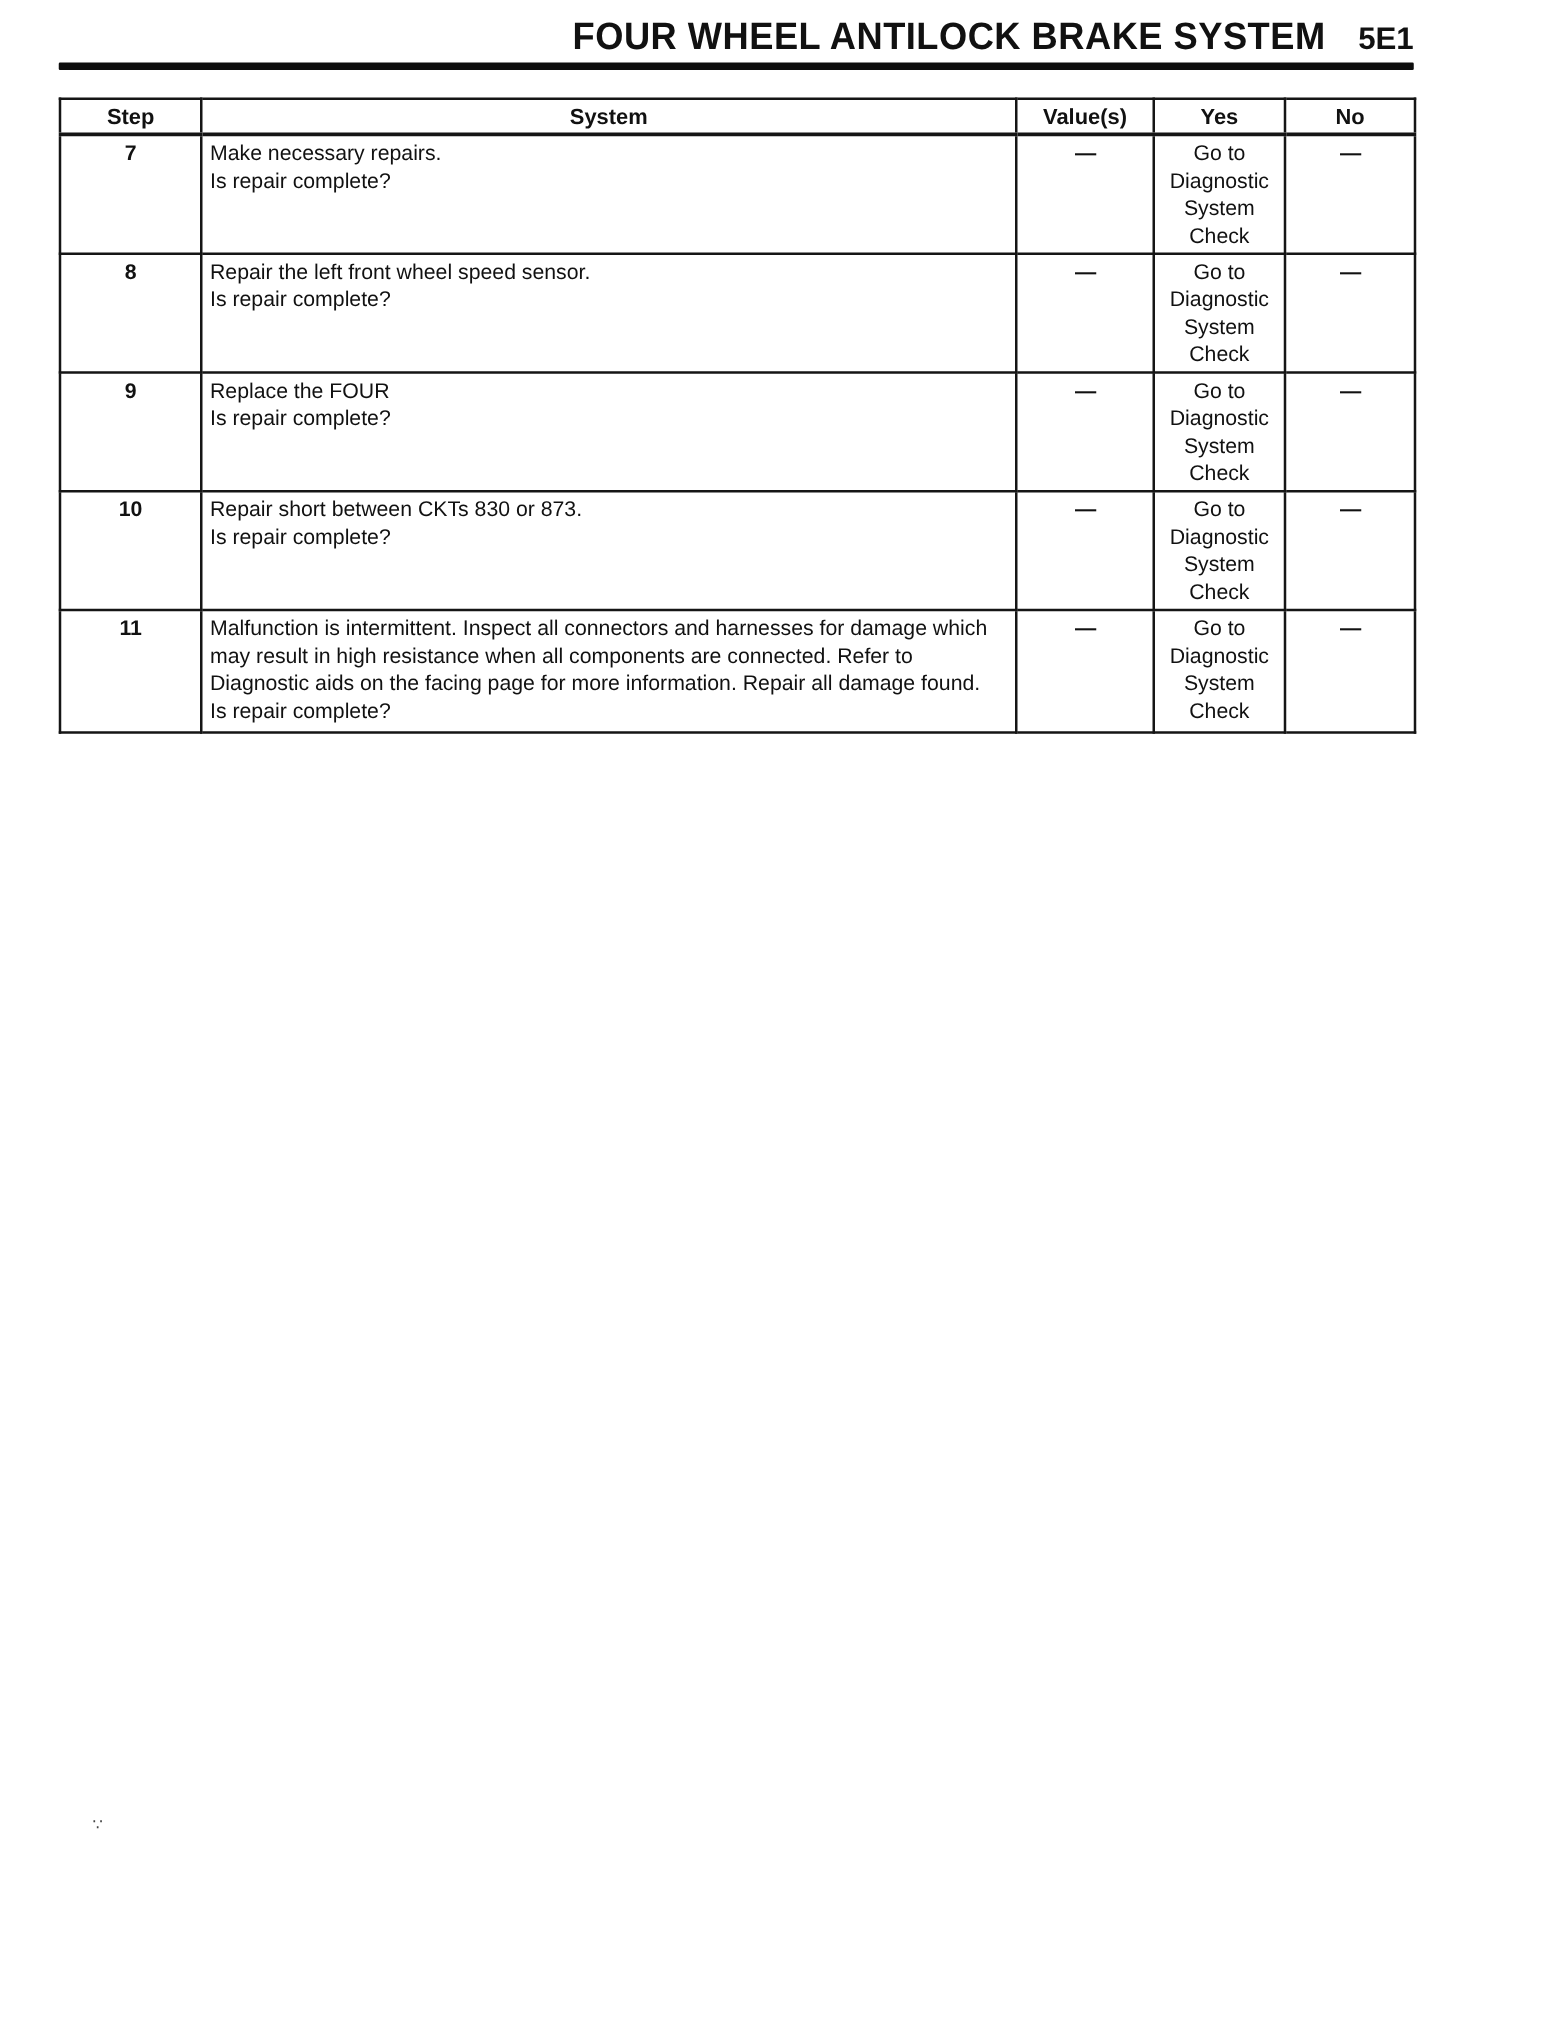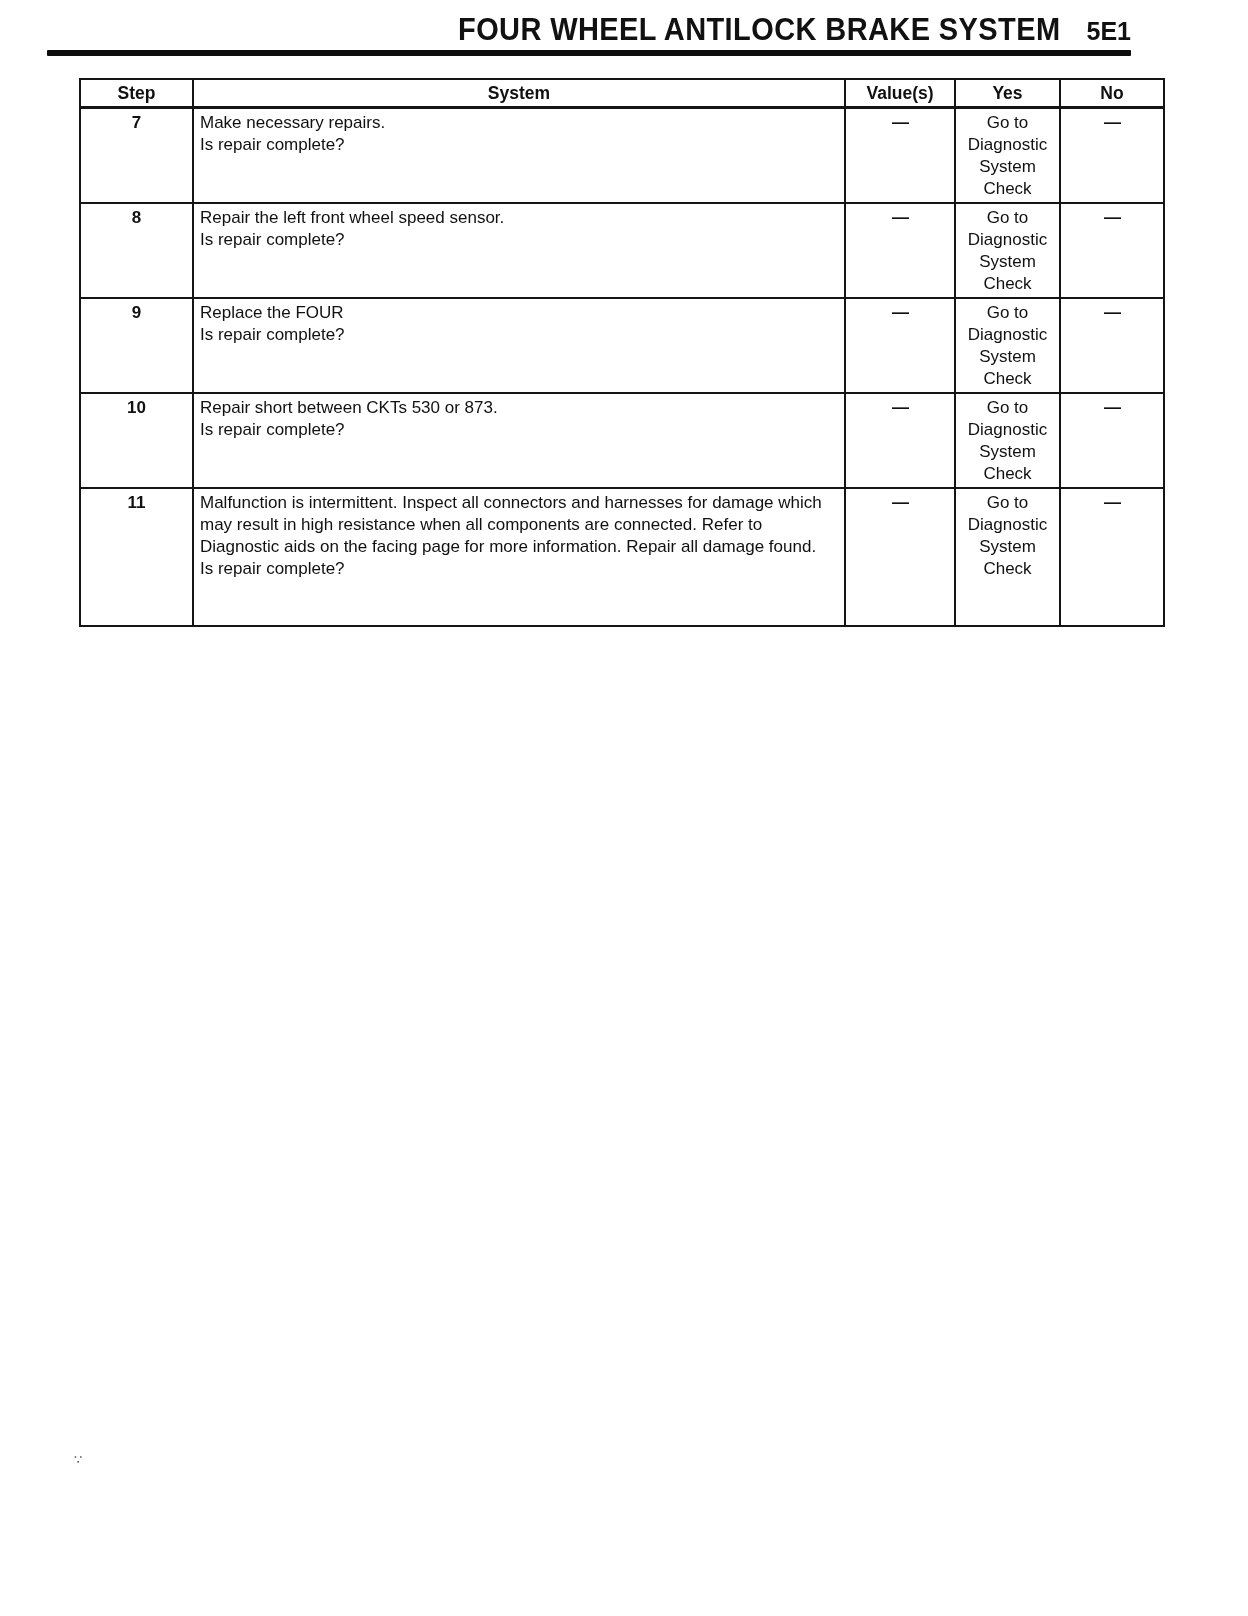--- a/index.html
+++ b/index.html
@@ -46,21 +46,20 @@
     background: #0d0d0d;
     border-radius: 1px;
   }
   table.diag {
     margin-top: 22px;
     width: 1084px;
     border-collapse: collapse;
     table-layout: fixed;
     font-size: 17px;
     line-height: 1.28;
-    margin-left: 32px;
   }
   table.diag col.c-step   { width: 113px; }
   table.diag col.c-action { width: 652px; }
   table.diag col.c-values { width: 110px; }
   table.diag col.c-yes    { width: 105px; }
   table.diag col.c-no     { width: 104px; }
   table.diag th, table.diag td {
     border: 2.5px solid #151515;
     vertical-align: top;
     padding: 3px 6px;
@@ -92,21 +91,21 @@
     padding-top: 5px;
     letter-spacing: -1px;
   }
   td.cell-yes {
     text-align: center;
     padding: 5px 3px;
   }
   tr.row-h92  { height: 92px; }
   tr.row-h88  { height: 88px; }
   tr.row-h90  { height: 90px; }
-  tr.row-h130 { height: 138px; }
+  tr.row-h130 { height: 98px; }
   .scan-speck {
     position: absolute;
     left: 74px;
     top: 1452px;
     font-size: 13px;
     color: #444;
     letter-spacing: 1px;
   }
 </style>
 </head>
@@ -163,21 +162,21 @@
           <span class="action-text">Replace the FOUR</span>
           <span class="action-question">Is repair complete?</span>
         </td>
         <td class="cell-values">—</td>
         <td class="cell-yes">Go to Diagnostic System Check</td>
         <td class="cell-no">—</td>
       </tr>
       <tr class="row-h88">
         <td class="cell-step">10</td>
         <td class="cell-action">
-          <span class="action-text">Repair short between CKTs 530 or 873.</span>
+          <span class="action-text">Repair short between CKTs 830 or 873.</span>
           <span class="action-question">Is repair complete?</span>
         </td>
         <td class="cell-values">—</td>
         <td class="cell-yes">Go to Diagnostic System Check</td>
         <td class="cell-no">—</td>
       </tr>
       <tr class="row-h130">
         <td class="cell-step">11</td>
         <td class="cell-action">
           <span class="action-text">Malfunction is intermittent. Inspect all connectors and harnesses for damage which may result in high resistance when all components are connected. Refer to Diagnostic aids on the facing page for more information. Repair all damage found.</span>

